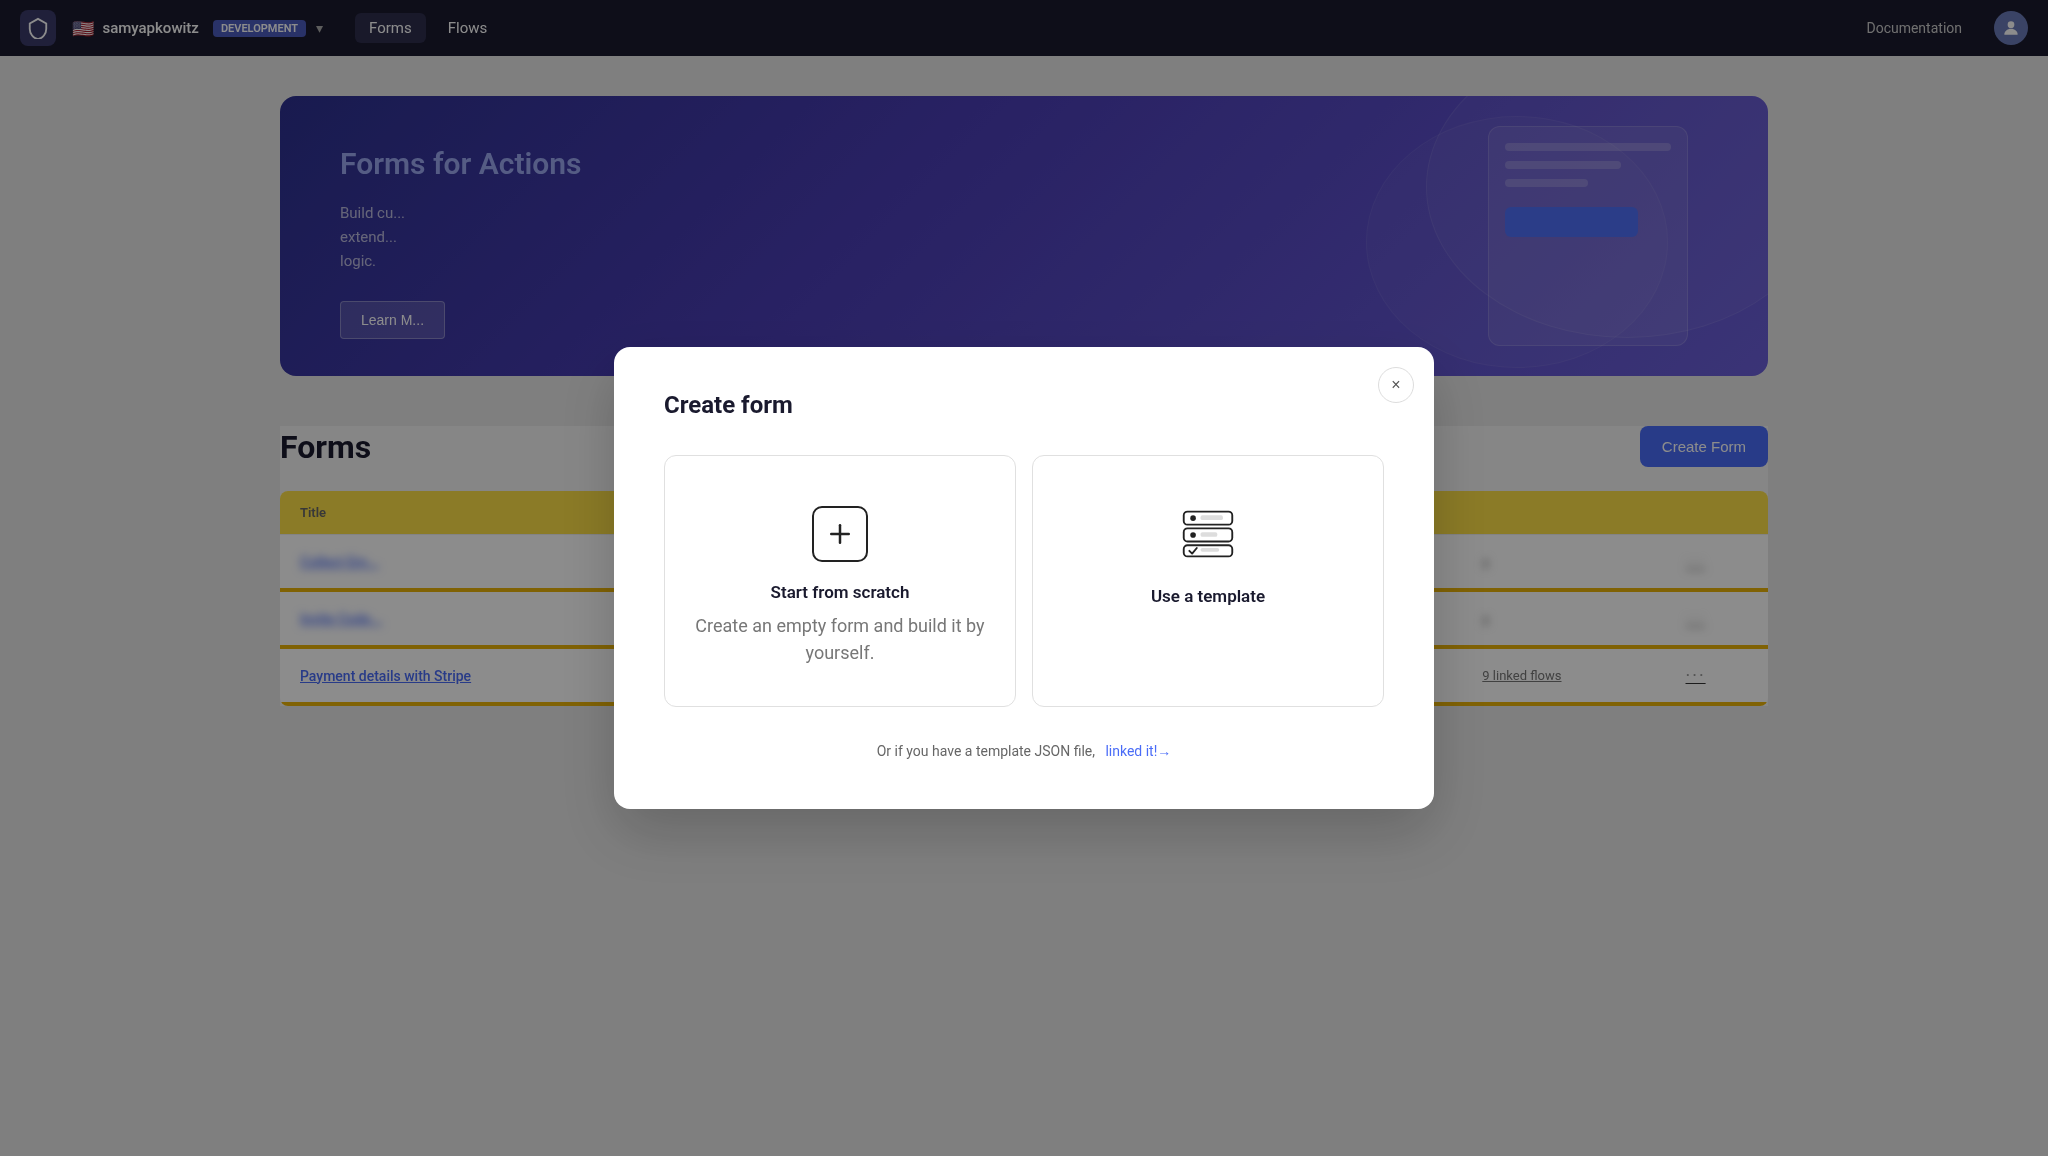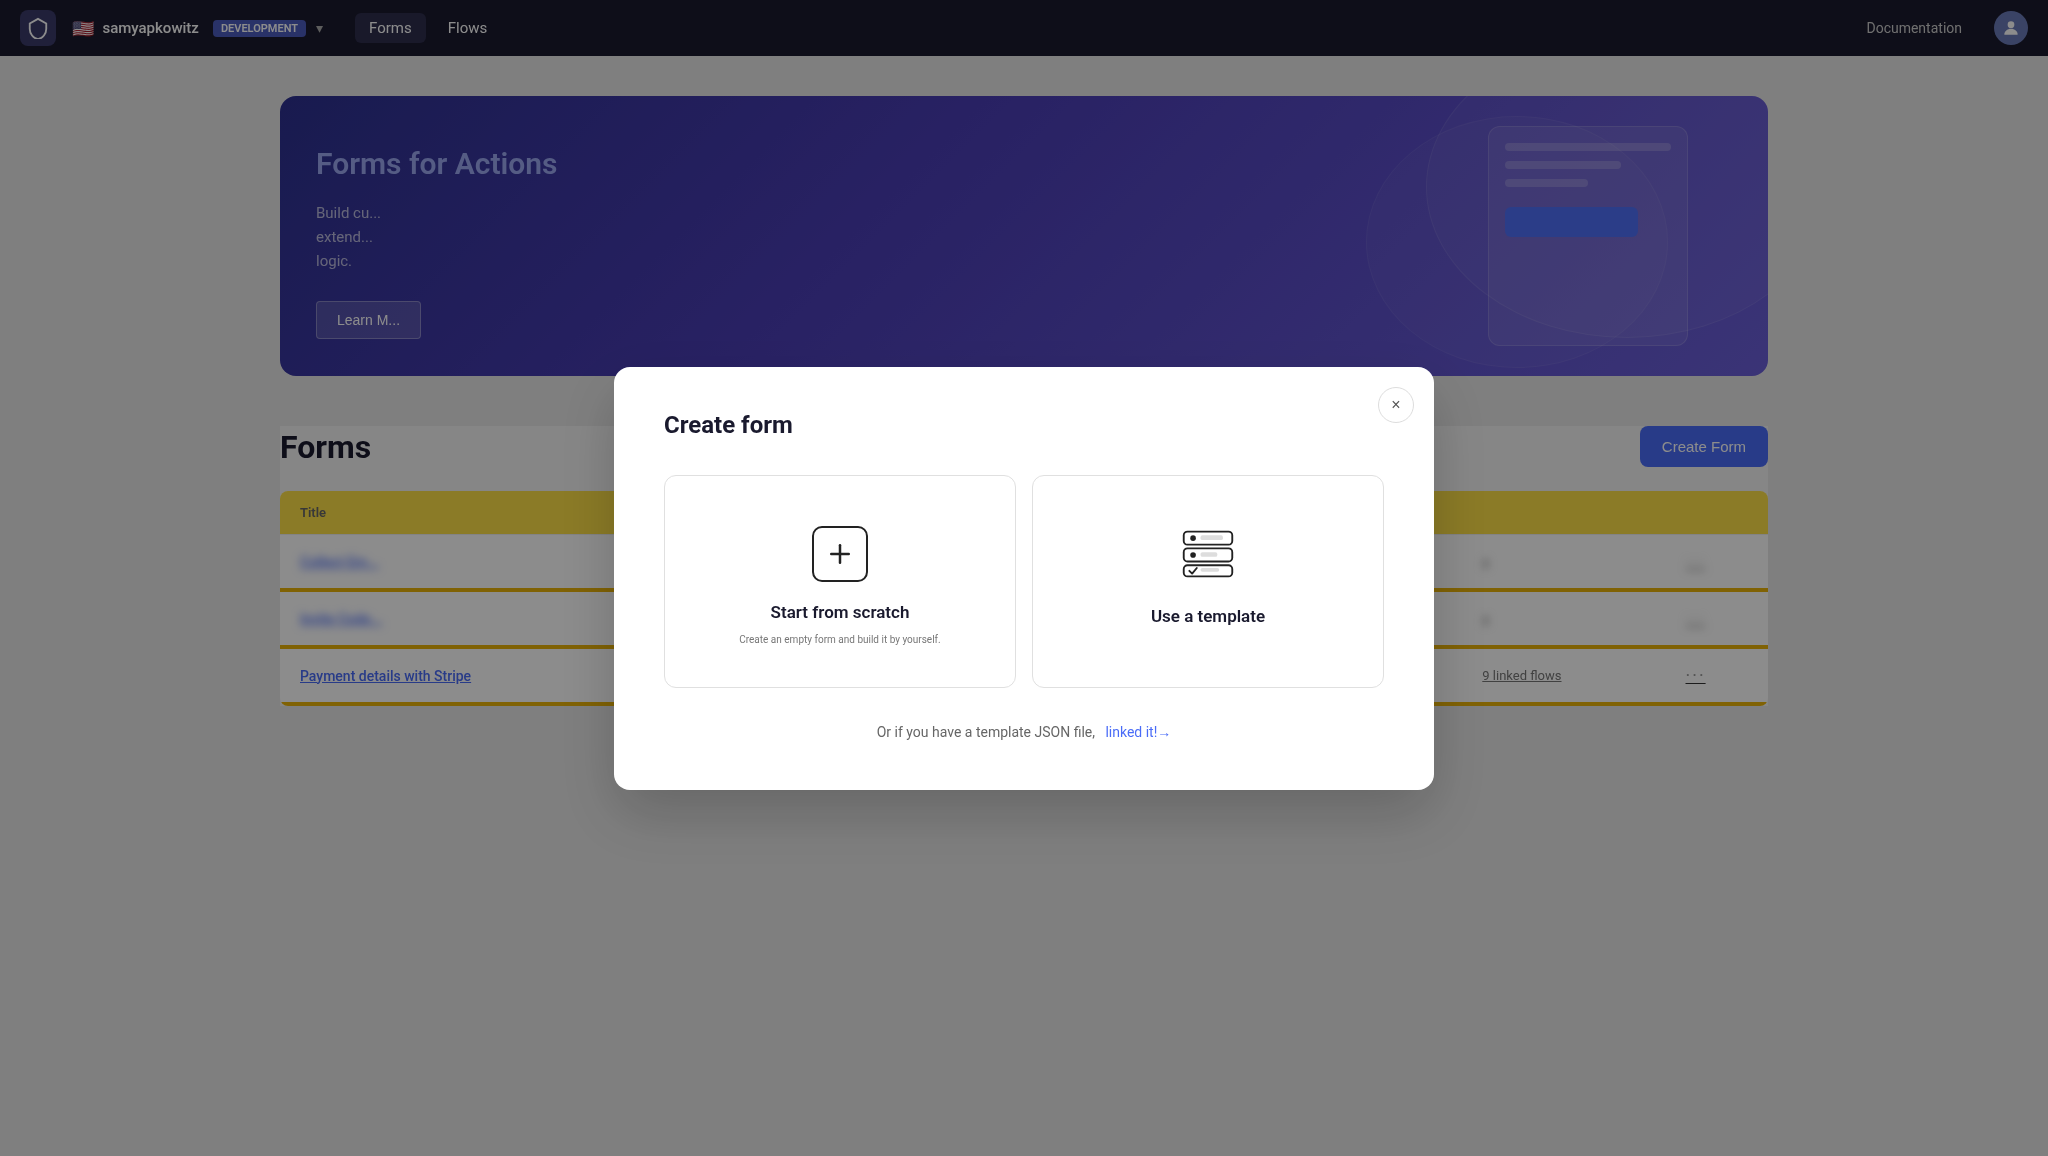--- a/index.html
+++ b/index.html
@@ -81,21 +81,21 @@
     .main-content {
       margin-top: 56px;
       padding: 40px 280px;
       position: relative;
     }
 
     
     .hero-banner {
       background: linear-gradient(135deg, #2d3190 0%, #4a3db5 40%, #5b4ec8 70%, #6b5fd8 100%);
       border-radius: 16px;
-      padding: 50px 36px;
+      padding: 50px 60px;
       margin-bottom: 50px;
       position: relative;
       overflow: hidden;
       height: 280px;
     }
     .hero-banner::before {
       content: '';
       position: absolute;
       top: -60px; right: -60px;
       width: 400px; height: 300px;
@@ -281,21 +281,21 @@
     .option-icon {
       margin-bottom: 20px;
     }
     .option-title {
       font-size: 17px;
       font-weight: 600;
       color: #1a1a2e;
       margin-bottom: 10px;
     }
     .option-desc {
-      font-size: 10px;
+      font-size: 18px;
       color: #777;
       line-height: 1.5;
     }
     .modal-footer {
       text-align: center;
       font-size: 14px;
       color: #666;
     }
     .modal-footer-link {
       color: #4a6cf7;

